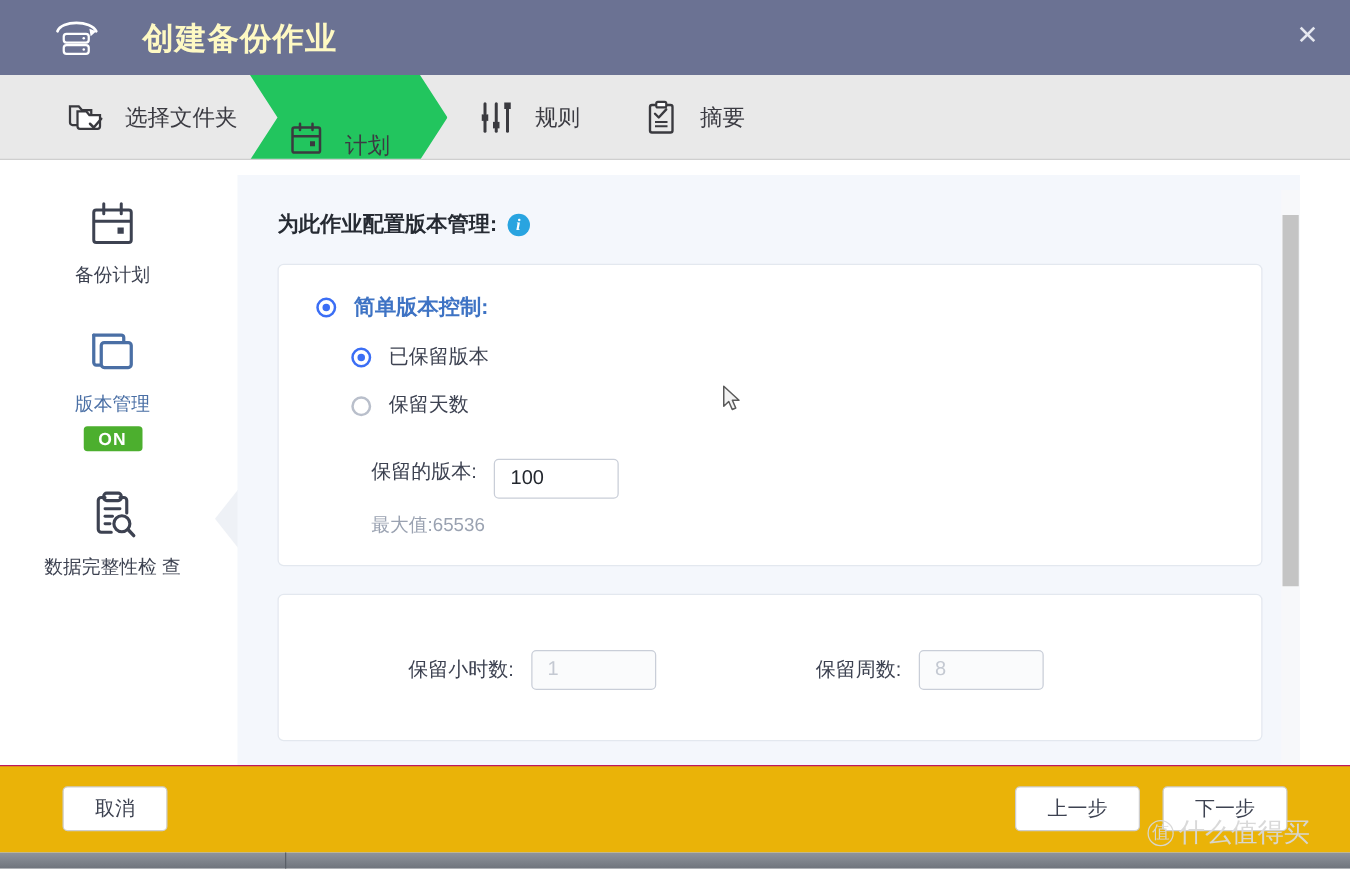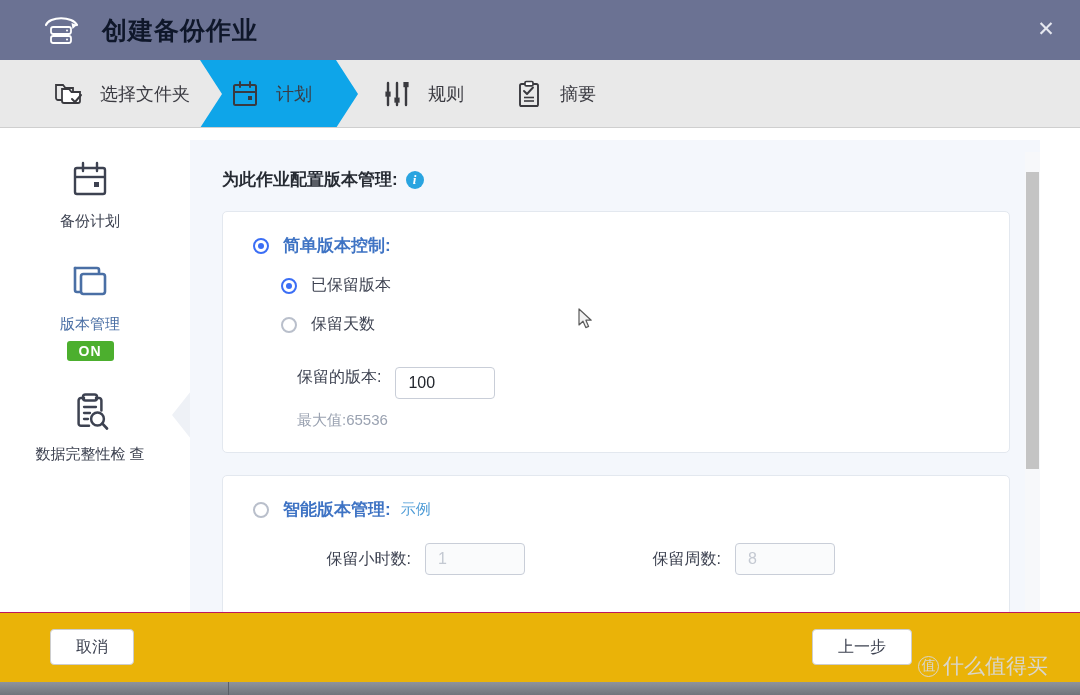--- a/index.html
+++ b/index.html
@@ -16,22 +16,22 @@
   }
 
   
   .titlebar {
     position: absolute; left: 0; top: 0; width: 1080px; height: 60px;
     background: #6b7293;
     display: flex; align-items: center;
   }
   .titlebar .logo { margin-left: 38px; width: 46px; height: 40px; display: flex; align-items: center; justify-content: center; }
   .titlebar .title {
-    margin-left: 18px;
-    color: #0f172a;
+    margin-left: 30px;
+    color: #fef9c3;
     font-size: 25px;
     font-weight: bold;
     letter-spacing: 1px;
   }
   .close-btn {
     position: absolute; right: 14px; top: 8px;
     width: 40px; height: 40px;
     display: flex; align-items: center; justify-content: center;
     color: #e6e8f0; font-size: 21px; line-height: 1;
     cursor: pointer;
@@ -50,22 +50,23 @@
     padding-left: 28px;
     cursor: pointer;
   }
   .tab .tab-icon { width: 34px; height: 34px; display:flex; align-items:center; justify-content:center; }
   .tab .tab-label {
     margin-left: 14px;
     font-size: 18px;
     color: #3b3b42;
   }
   .tab.active {
-    background: #0ea5e9;
+    background: #22c55e;
     clip-path: polygon(0 0, calc(100% - 22px) 0, 100% 50%, calc(100% - 22px) 100%, 0 100%, 22px 50%);
+    align-items: flex-end;
   }
 
   
   .body-area {
     position: absolute; left: 0; top: 128px; width: 1080px; height: 484px;
     background: #ffffff;
   }
 
   
   .sidebar {
@@ -408,25 +409,20 @@
           <div class="field-row">
             <span class="field-label">保留的版本:</span>
             <input class="field-input" type="text" value="100" style="">
           </div>
 
           <div class="hint">最大值:65536</div>
         </div>
 
         <div class="card smart">
 
-          <div class="radio-row">
-            <span class="radio"></span>
-            <span class="radio-label">智能版本管理:</span>
-            <span class="example-link">示例</span>
-          </div>
 
           <div class="smart-grid">
             <div class="smart-col">
               <span class="field-label">保留小时数:</span>
               <input class="field-input disabled" type="text" placeholder="1" style="">
             </div>
             <div class="smart-col">
               <span class="field-label">保留周数:</span>
               <input class="field-input disabled" type="text" placeholder="8" style="">
             </div>
@@ -437,20 +433,21 @@
 
       <div class="scroll-track">
         <div class="scroll-thumb"></div>
       </div>
     </div>
   </div>
 
   <div class="footer">
     <button class="btn btn-cancel">取消</button>
     <button class="btn btn-prev">上一步</button>
+    <button class="btn btn-next">下一步</button>
   </div>
 
   <div class="watermark">
     <span class="wm-circle">值</span>
     <span>什么值得买</span>
   </div>
 
   <div class="bottom-strip">
     <span class="seam"></span>
   </div>

